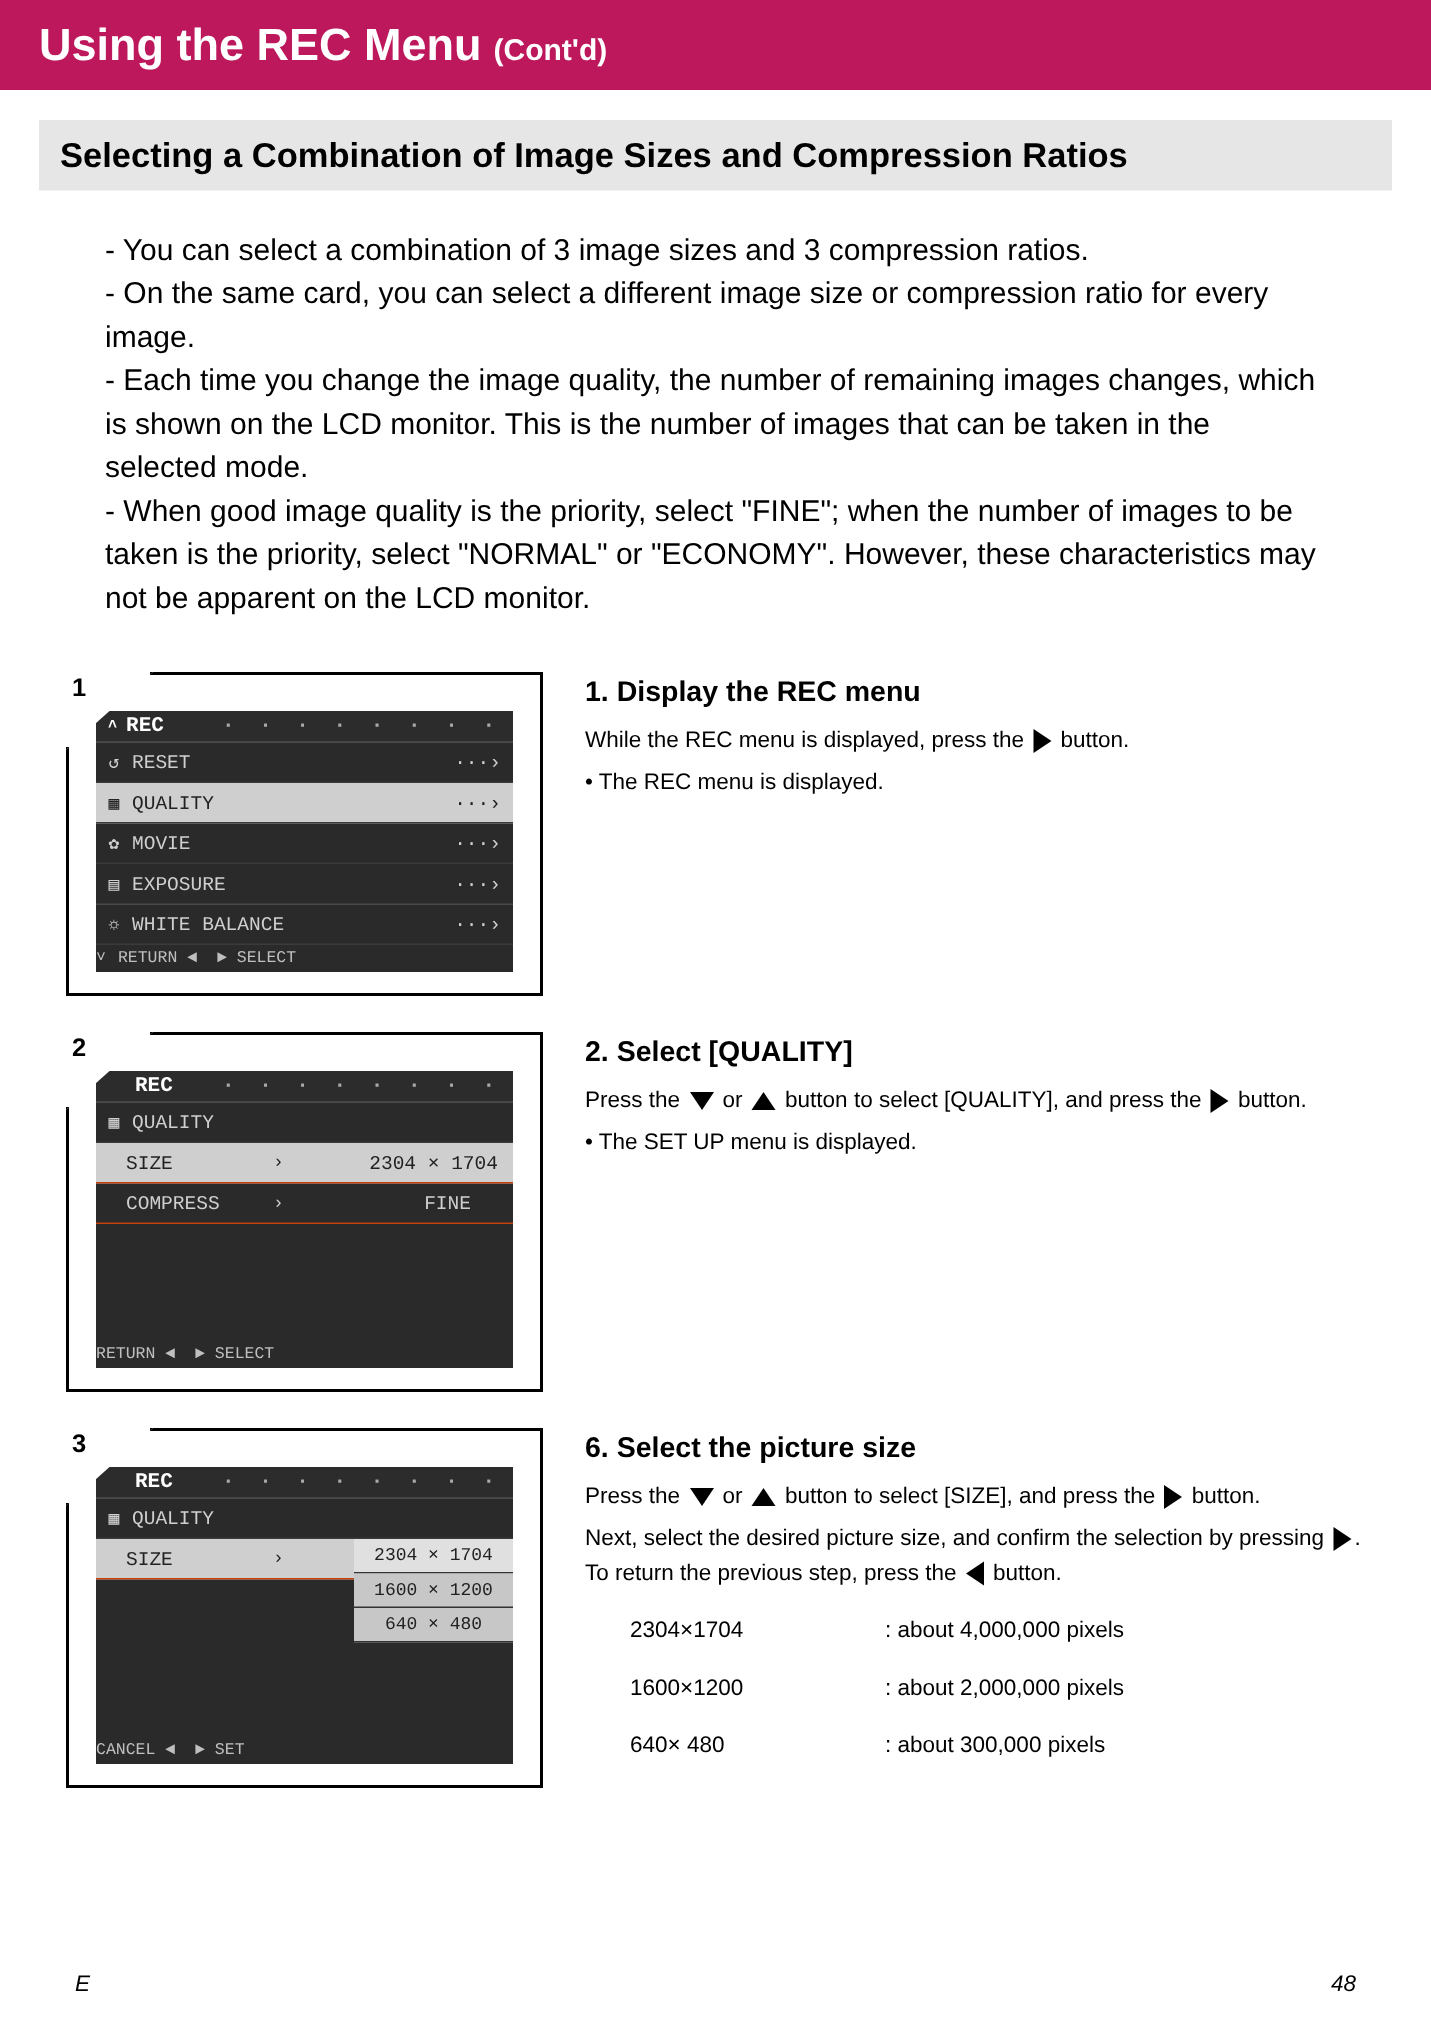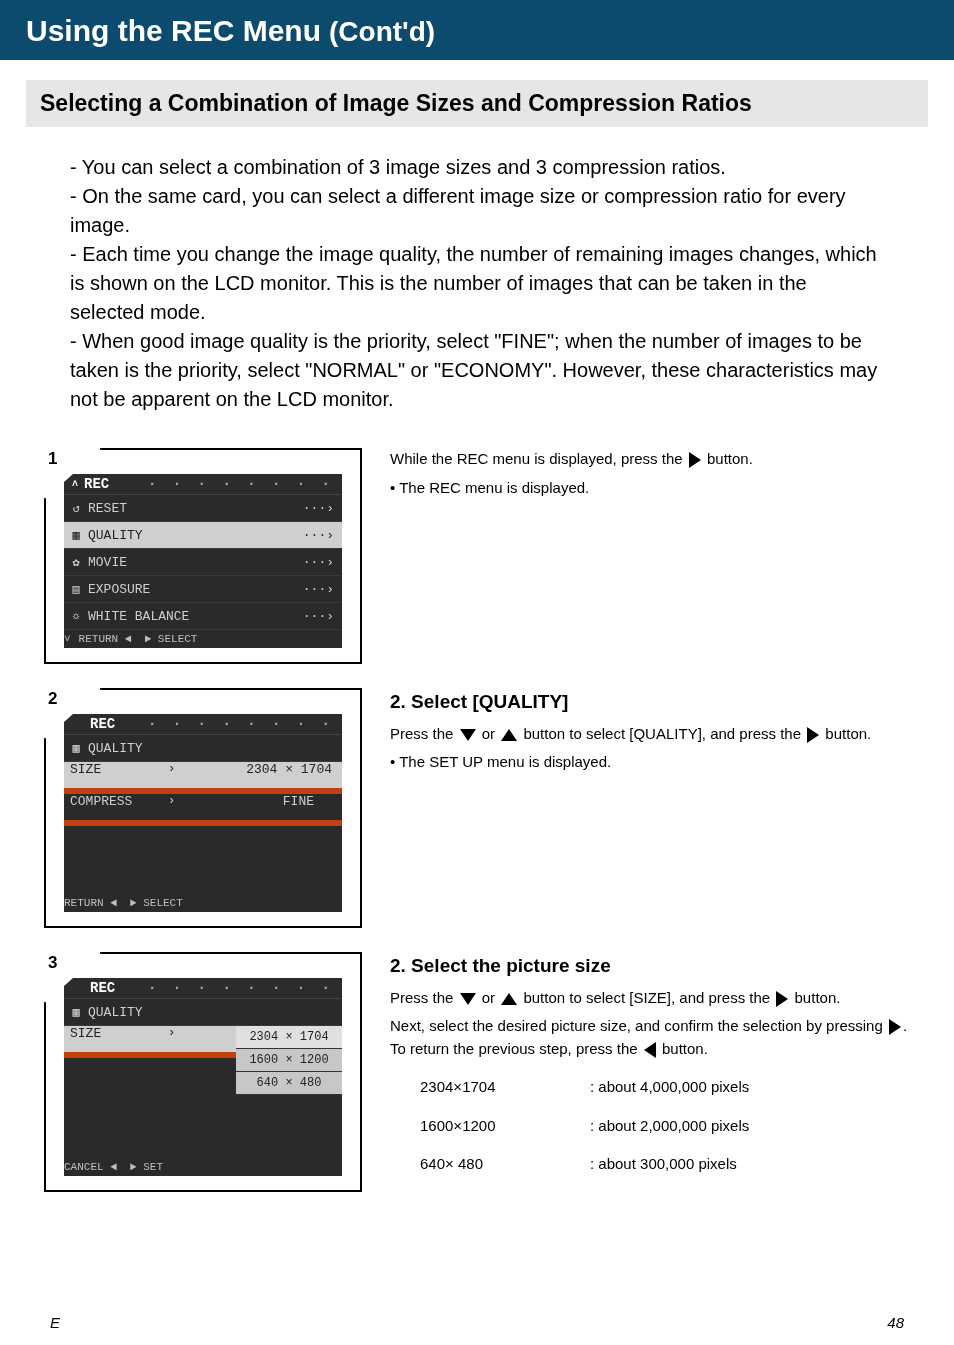--- a/index.html
+++ b/index.html
@@ -1,19 +1,19 @@
 <!DOCTYPE html>
 <html><head>
 <meta charset="utf-8">
 <style>
   html,body{margin:0;padding:0;font-family:Arial,Helvetica,sans-serif;color:#000;background:#fff}
   .page{width:954px;min-height:1345px;margin:0;padding:0;box-sizing:border-box;position:relative}
-  .header-bar{background:#0c4a6e;color:#fff;padding:14px 26px 12px;display:flex;align-items:baseline}
+  .header-bar{background:#be185d;color:#fff;padding:14px 26px 12px;display:flex;align-items:baseline}
   .header-bar .t1{font-size:30px;font-weight:700;margin-right:8px}
-  .header-bar .t2{font-size:28px;font-weight:700}
+  .header-bar .t2{font-size:20px;font-weight:700}
   .subheader-bar{margin:20px 26px 0;background:#e6e6e6;padding:10px 14px;font-size:23px;font-weight:700}
   .intro{margin:26px 70px 34px;font-size:20px;line-height:1.45}
   .steps-row{display:flex;align-items:flex-start;margin:0 44px 24px}
   .screenshot-box{width:314px;height:auto;border:2px solid #000;padding:0;position:relative;margin-right:28px;flex-shrink:0}
   .tag-corner{position:absolute;top:-2px;left:-2px;width:48px;height:48px;background:#fff;border-right:2px solid #000;border-bottom:2px solid #000;clip-path:polygon(0 0,100% 0,0 100%);display:flex;align-items:flex-start;justify-content:flex-start;padding:1px 4px;font-weight:700;font-size:17px}
   .shot-inner{margin:24px 18px 14px;font-family:'Courier New',monospace}
   .shot-title{background:#2c2c2c;color:#fff;font-weight:700;padding:2px 8px;display:flex;align-items:center;font-size:14px;border-bottom:1px solid #444}
   .shot-title .arrow{margin-right:6px;font-size:10px}
   .shot-row{display:flex;background:#2a2a2a;color:#cfcfcf;font-size:13px;height:26px;align-items:center;border-bottom:1px solid #3a3a3a}
   .shot-row.sel{background:#cfcfcf;color:#222}
@@ -29,21 +29,21 @@
   .tri.up{border-bottom:12px solid #000;border-left:8px solid transparent;border-right:8px solid transparent;margin:0 2px}
   .tri.down{border-top:12px solid #000;border-left:8px solid transparent;border-right:8px solid transparent;margin:0 2px}
   .sub-list{margin-left:30px}
   .sub-list .row{display:flex;margin:16px 0}
   .sub-list .lab{width:170px}
   .opt-col{position:absolute;right:0;top:0;width:106px}
   .opt-col div{background:#c7c7c7;color:#222;font-size:12px;text-align:center;border-bottom:1px solid #333;height:22px;line-height:22px}
   .opt-col div.sel{background:#e0e0e0}
   .shot2-body{position:relative;background:#2a2a2a;height:150px}
   .shot3-body{position:relative;background:#2a2a2a;height:150px}
-  .shot-row2{display:flex;color:#cfcfcf;font-size:13px;height:26px;border-bottom:6px solid #c2410c;padding-left:6px}
+  .shot-row2{display:flex;color:#cfcfcf;font-size:13px;height:26px;align-items:center;border-bottom:1px solid #c2410c;padding-left:20px}
   .shot-row2.sel{background:#cfcfcf;color:#222}
   .shot-row2 .lab{width:98px}
   .shot-row2 .chev{margin-right:6px;font-size:12px}
 </style>
 </head>
 <body>
 <div class="page">
 
 <div class="header-bar">
   <span class="t1">Using the REC Menu</span>
@@ -90,20 +90,21 @@
           </div>
       <div class="shot-row">
             <span class="shot-ico">☼</span>
             <span>WHITE BALANCE</span>
             <span class="shot-value">···›</span>
           </div>
       <div class="shot-footer"><span style="margin-right:8px">˅</span><span>RETURN ◄</span>&nbsp;&nbsp;<span>► SELECT</span></div>
     </div>
   </div>
   <div class="hint">
+    <h3>1. Display the REC menu</h3>
     <p><span>While the REC menu is displayed, press the </span><span class="tri right"></span><span> button.</span></p>
     <p>• The REC menu is displayed.</p>
   </div>
 </div>
 
 <div class="steps-row">
   <div class="screenshot-box">
     <div class="tag-corner">2</div>
     <div class="shot-inner">
       <div class="shot-title">
@@ -156,21 +157,21 @@
         <div class="opt-col" style="top:0">
           <div class="sel">2304 × 1704</div>
           <div>1600 × 1200</div>
           <div>640 × 480</div>
         </div>
         <div class="shot-footer" style="position:absolute;bottom:0;left:0;right:12px"><span>CANCEL ◄</span>&nbsp;&nbsp;<span>► SET</span></div>
       </div>
     </div>
   </div>
   <div class="hint">
-    <h3>2. Select the picture size</h3>
+    <h3>6. Select the picture size</h3>
     <p><span>Press the </span><span class="tri down"></span><span> or </span><span class="tri up"></span><span> button to select [SIZE], and press the </span><span class="tri right"></span><span> button.</span></p>
     <p><span>Next, select the desired picture size, and confirm the selection by pressing </span><span class="tri right"></span><span>. To return the previous step, press the </span><span class="tri left"></span><span> button.</span></p>
     <div class="sub-list">
       <div class="row">
             <span class="lab">2304×1704</span>
             <span>: about 4,000,000 pixels</span>
           </div>
       <div class="row">
             <span class="lab">1600×1200</span>
             <span>: about 2,000,000 pixels</span>

